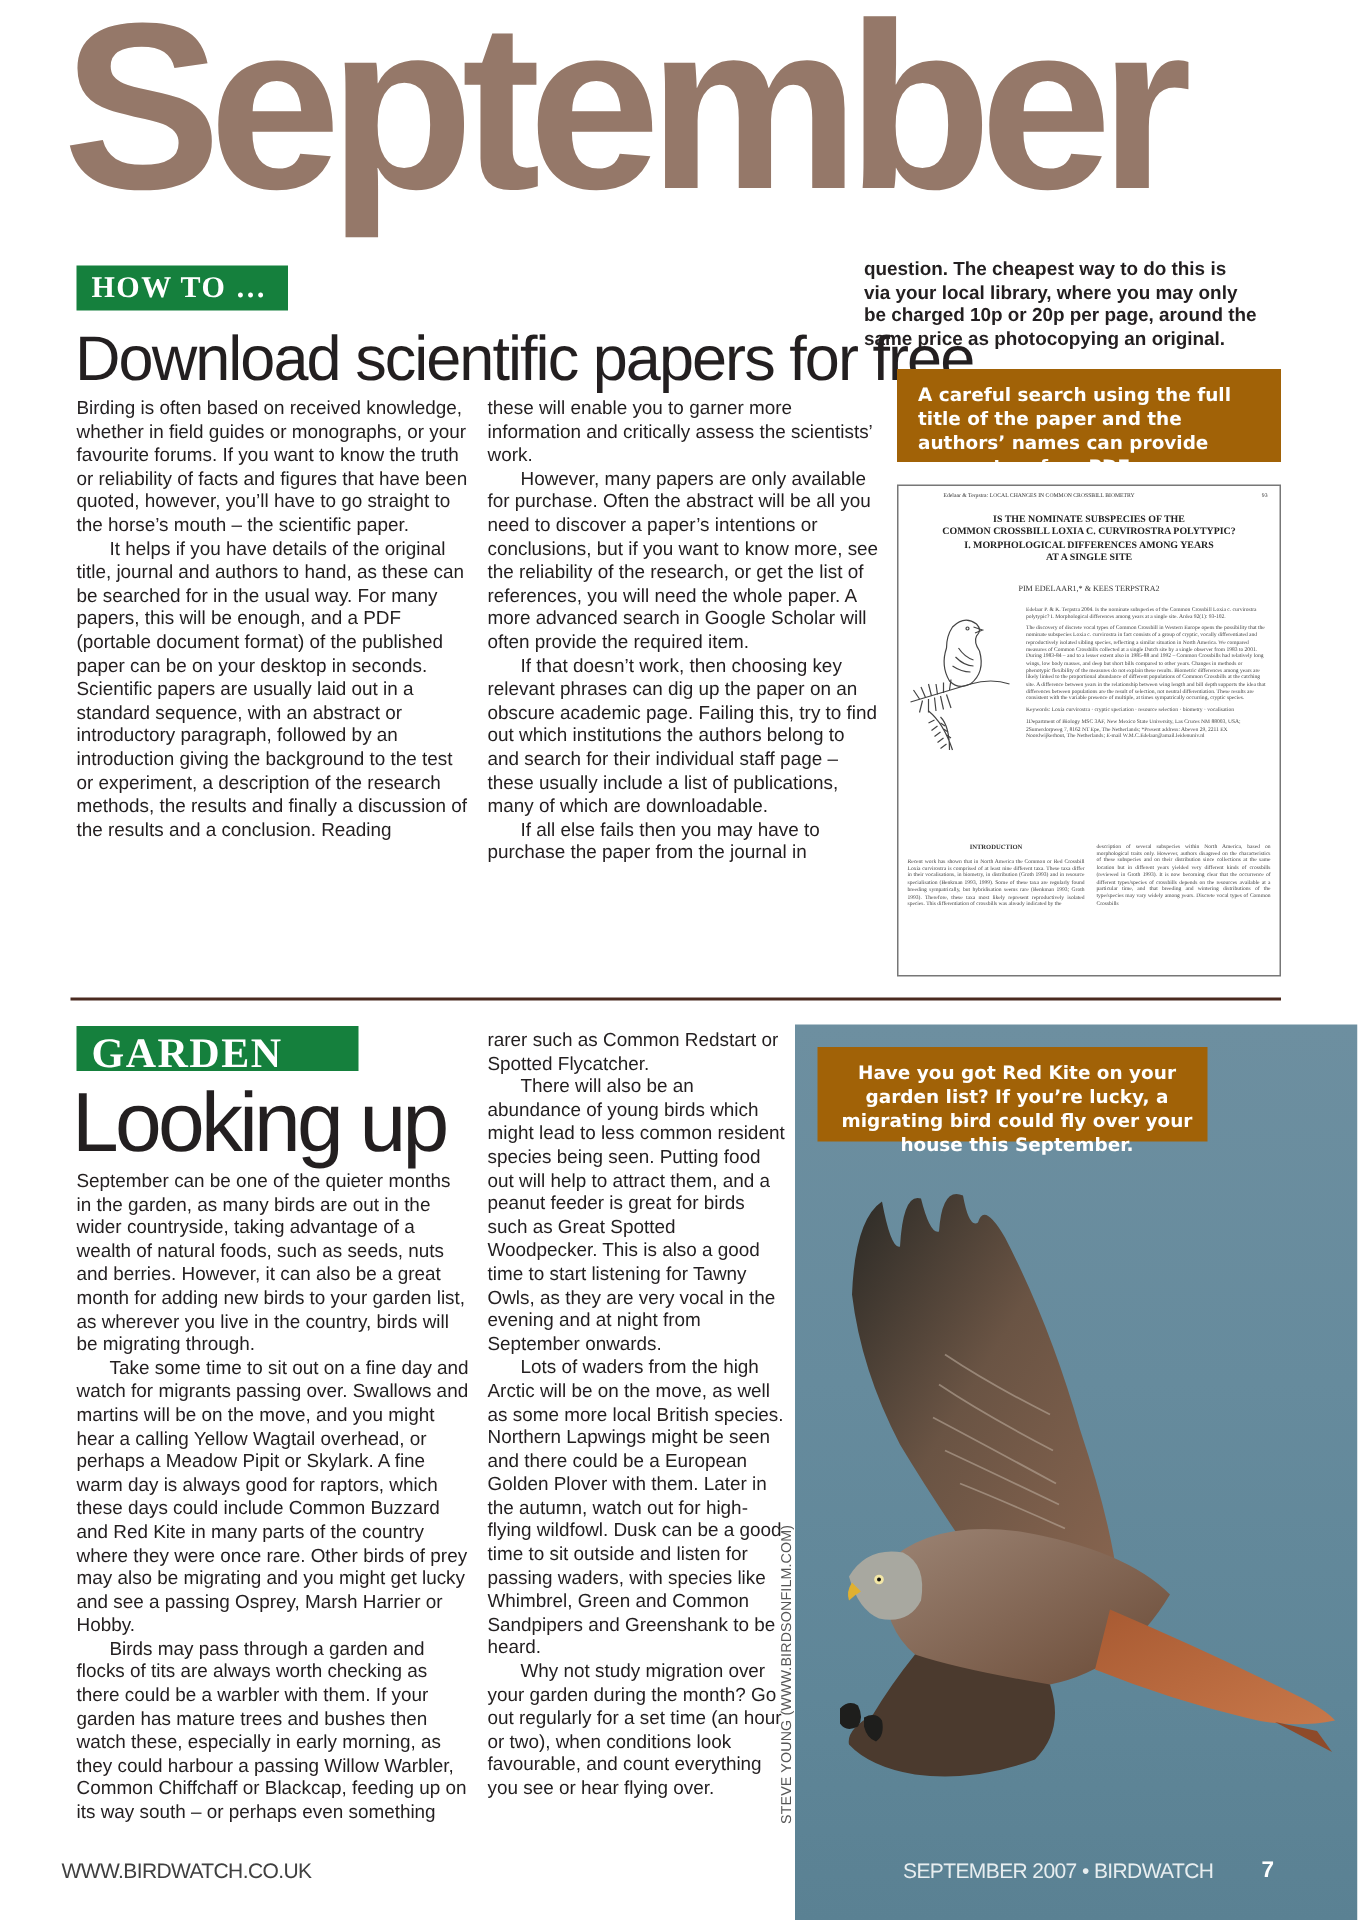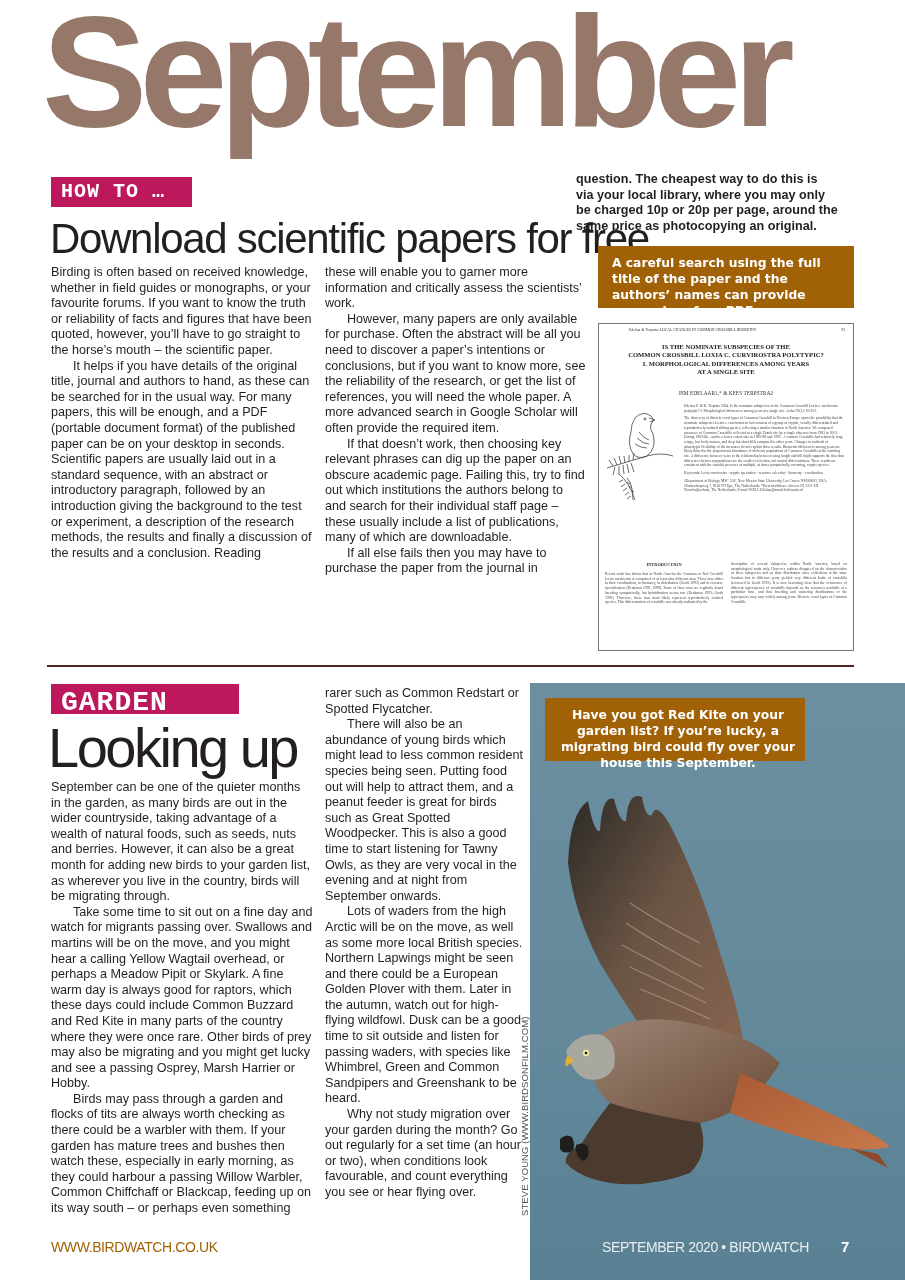--- a/index.html
+++ b/index.html
@@ -6,22 +6,22 @@
   html, body { width: 905px; height: 1280px; background: #ffffff; overflow: hidden; }
   body { position: relative; font-family: "Liberation Sans", sans-serif; color: #231f20; }
 
   .big-title {
     position: absolute; left: 42px; top: -8px;
     font-family: "Liberation Sans", sans-serif; font-weight: bold;
     font-size: 158px; letter-spacing: -8px; color: #957869; line-height: 1;
   }
 
   .kicker {
-    position: absolute; background: #be185d; color: #fff;
-    font-family: Liberation Mono, monospace; font-weight: bold;
+    position: absolute; background: #15803d; color: #fff;
+    font-family: Liberation Serif, serif; font-weight: bold;
     letter-spacing: 1px; line-height: 1;
   }
   .kicker.howto { left: 51px; top: 177px; width: 141px; height: 30px; font-size: 20px; padding: 5px 0 0 10px; }
   .kicker.garden { left: 51px; top: 684px; width: 188px; height: 30px; font-size: 28px; padding: 5px 0 0 10px; }
 
   .headline1 {
     position: absolute; left: 50px; top: 218px;
     font-size: 42px; letter-spacing: -1.3px; color: #231f20; line-height: 1;
   }
   .headline2 {
@@ -74,21 +74,21 @@
     background: linear-gradient(180deg, #6d8fa0 0%, #668b9d 40%, #5f8698 75%, #5a8193 100%);
     overflow: hidden;
   }
   .photo svg { position: absolute; left: 0; top: 0; }
 
   .credit {
     position: absolute; left: 519px; top: 1216px; transform-origin: 0 0; transform: rotate(-90deg);
     font-size: 9.5px; color: #555; white-space: nowrap; letter-spacing: 0.1px;
   }
 
-  .footer-left { position: absolute; left: 51px; top: 1239px; font-size: 14px; color: #a16207; letter-spacing: -0.4px; }
+  .footer-left { position: absolute; left: 41px; top: 1239px; font-size: 14px; color: #404040; letter-spacing: -0.4px; }
   .footer-right { position: absolute; left: 602px; top: 1239px; font-size: 14px; color: #e8eef0; letter-spacing: -0.4px; }
   .page-num { position: absolute; left: 841px; top: 1238px; font-size: 15px; font-weight: bold; color: #fff; }
 </style>
 </head>
 <body>
 
 <div class="big-title">September</div>
 
 <div class="kicker howto">HOW TO …</div>
 <h1 class="headline1" style="font-weight:normal">Download scientific papers for free</h1>
@@ -204,14 +204,14 @@
     <path d="M80 420 Q110 430 170 440 Q180 470 160 490 Q120 505 80 500 Q50 495 36 480 Q34 470 52 460 Q64 440 80 420 Z" fill="#4b3a2e"></path>
     <path d="M30 456 q6 -6 12 -2 q4 8 0 14 q-8 4 -12 -2 z M46 462 q8 -4 12 2 q2 10 -4 14 q-6 -2 -8 -10 z" fill="#1e1e1c"></path>
   </svg>
 </div>
 
 <div class="pullquote pq2">Have you got Red Kite on your garden list? If you’re lucky, a migrating bird could fly over your house this September.</div>
 
 <div class="credit">STEVE YOUNG (WWW.BIRDSONFILM.COM)</div>
 
 <div class="footer-left">WWW.BIRDWATCH.CO.UK</div>
-<div class="footer-right">SEPTEMBER 2020 • BIRDWATCH</div>
+<div class="footer-right">SEPTEMBER 2007 • BIRDWATCH</div>
 <div class="page-num">7</div>
 
 </body></html>

